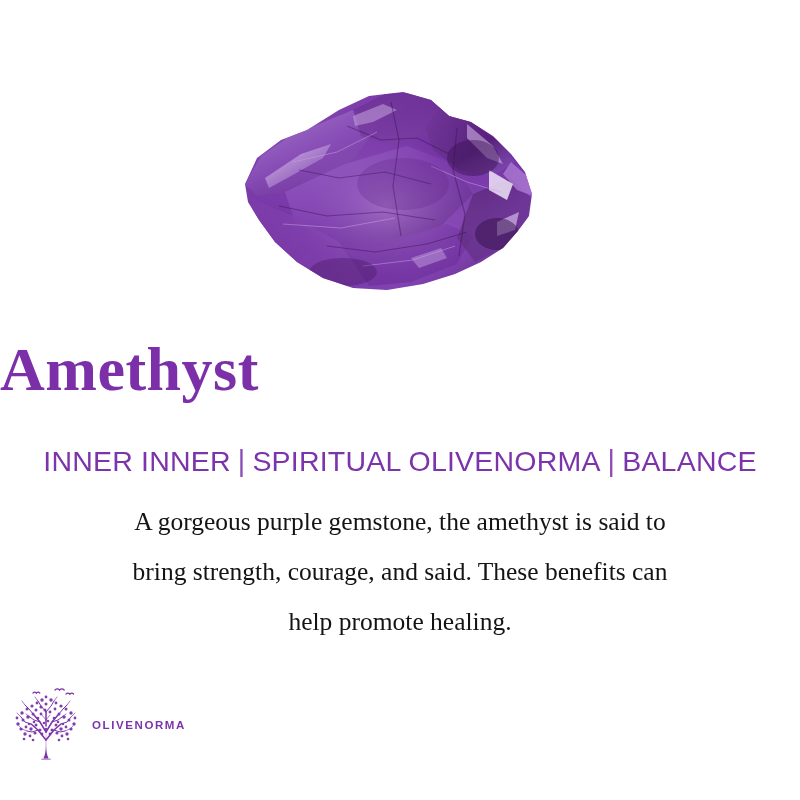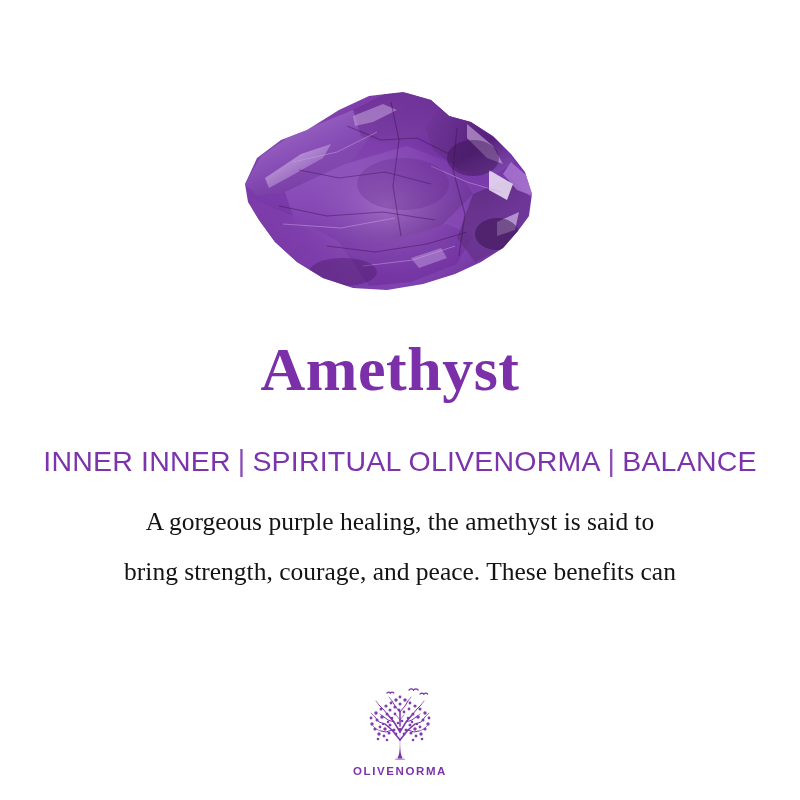--- a/index.html
+++ b/index.html
@@ -38,21 +38,21 @@
     width: 330px;
     height: 240px;
   }
 
   
   .title {
     position: absolute;
     left: 0;
     top: 333px;
     width: 780px;
-    text-align: center;
+    text-align: left;
     font-family: "Liberation Serif", "DejaVu Serif", serif;
     font-size: 62px;
     line-height: 72px;
     font-weight: 700;
     color: #7b2fa8;
     letter-spacing: 0.5px;
   }
 
   
   .keywords {
@@ -97,21 +97,21 @@
     white-space: nowrap;
   }
 
   
   .brand {
     position: absolute;
     left: 0;
     top: 684px;
     width: 800px;
     display: flex;
-    flex-direction: column;
+    flex-direction: row;
     align-items: center;
     justify-content: flex-start;
   }
   .brand-mark {
     display: block;
     width: 92px;
     height: 78px;
   }
   .brand-name {
     margin-top: 3px;
@@ -224,22 +224,23 @@
     </svg>
   </div>
 
   <div class="title">Amethyst</div>
 
   <div class="keywords">
     <span class="kw">INNER INNER</span><span class="sep">|</span><span class="kw">SPIRITUAL OLIVENORMA</span><span class="sep">|</span><span class="kw">BALANCE</span>
   </div>
 
   <div class="description">
-    <span class="dline">A gorgeous purple healing, the amethyst is said to</span>
-    <span class="dline">bring strength, courage, and peace. These benefits can</span>
+    <span class="dline">A gorgeous purple gemstone, the amethyst is said to</span>
+    <span class="dline">bring strength, courage, and said. These benefits can</span>
+    <span class="dline">help promote healing.</span>
   </div>
 
   <div class="brand">
     <svg class="brand-mark" viewBox="0 0 92 78" aria-hidden="true">
       <g fill="#7b34ab">
 
         <path d="M44.2,74.5 L47.8,74.5 C48.4,74.5 48.6,74.1 48.3,73.6
                  C46.9,71.0 46.3,67.0 46.2,62.0 L46.1,44.0
                  L45.9,44.0 L45.8,62.0 C45.7,67.0 45.1,71.0 43.7,73.6
                  C43.4,74.1 43.6,74.5 44.2,74.5 Z"></path>

